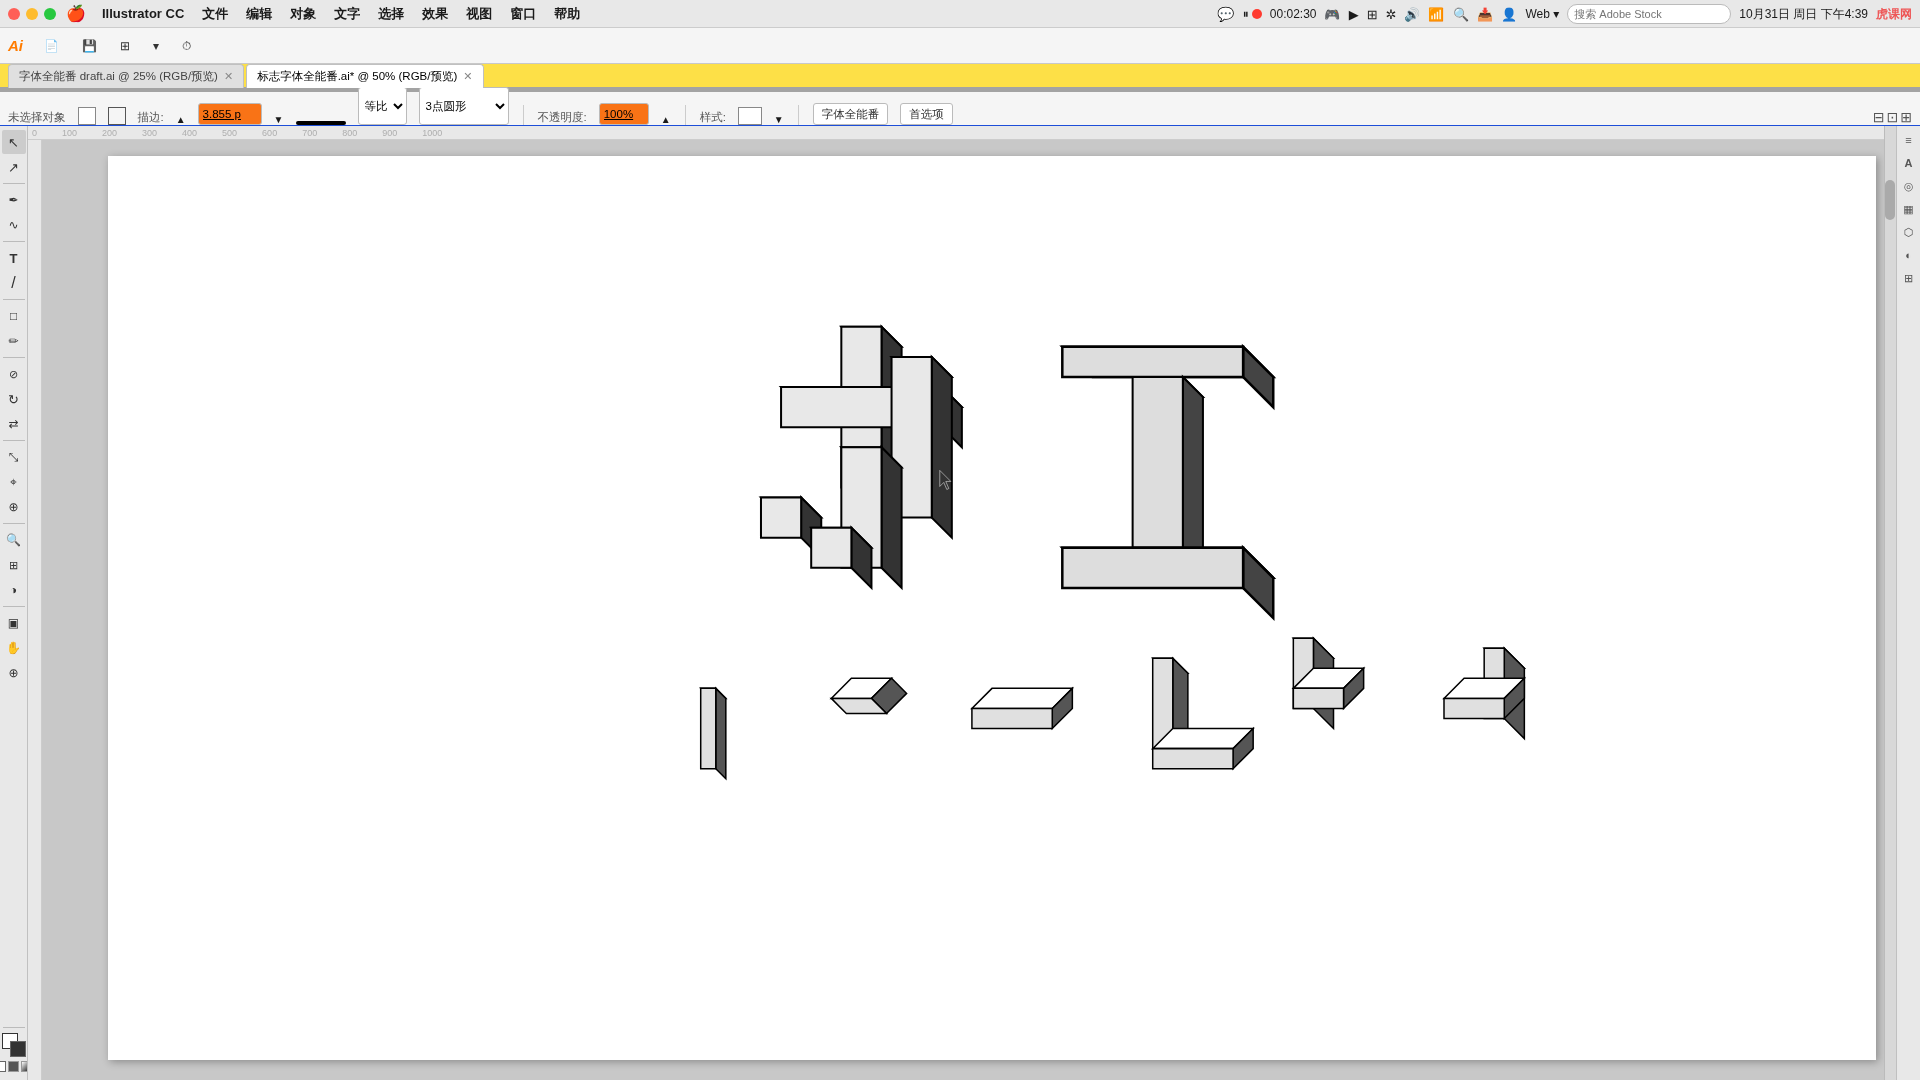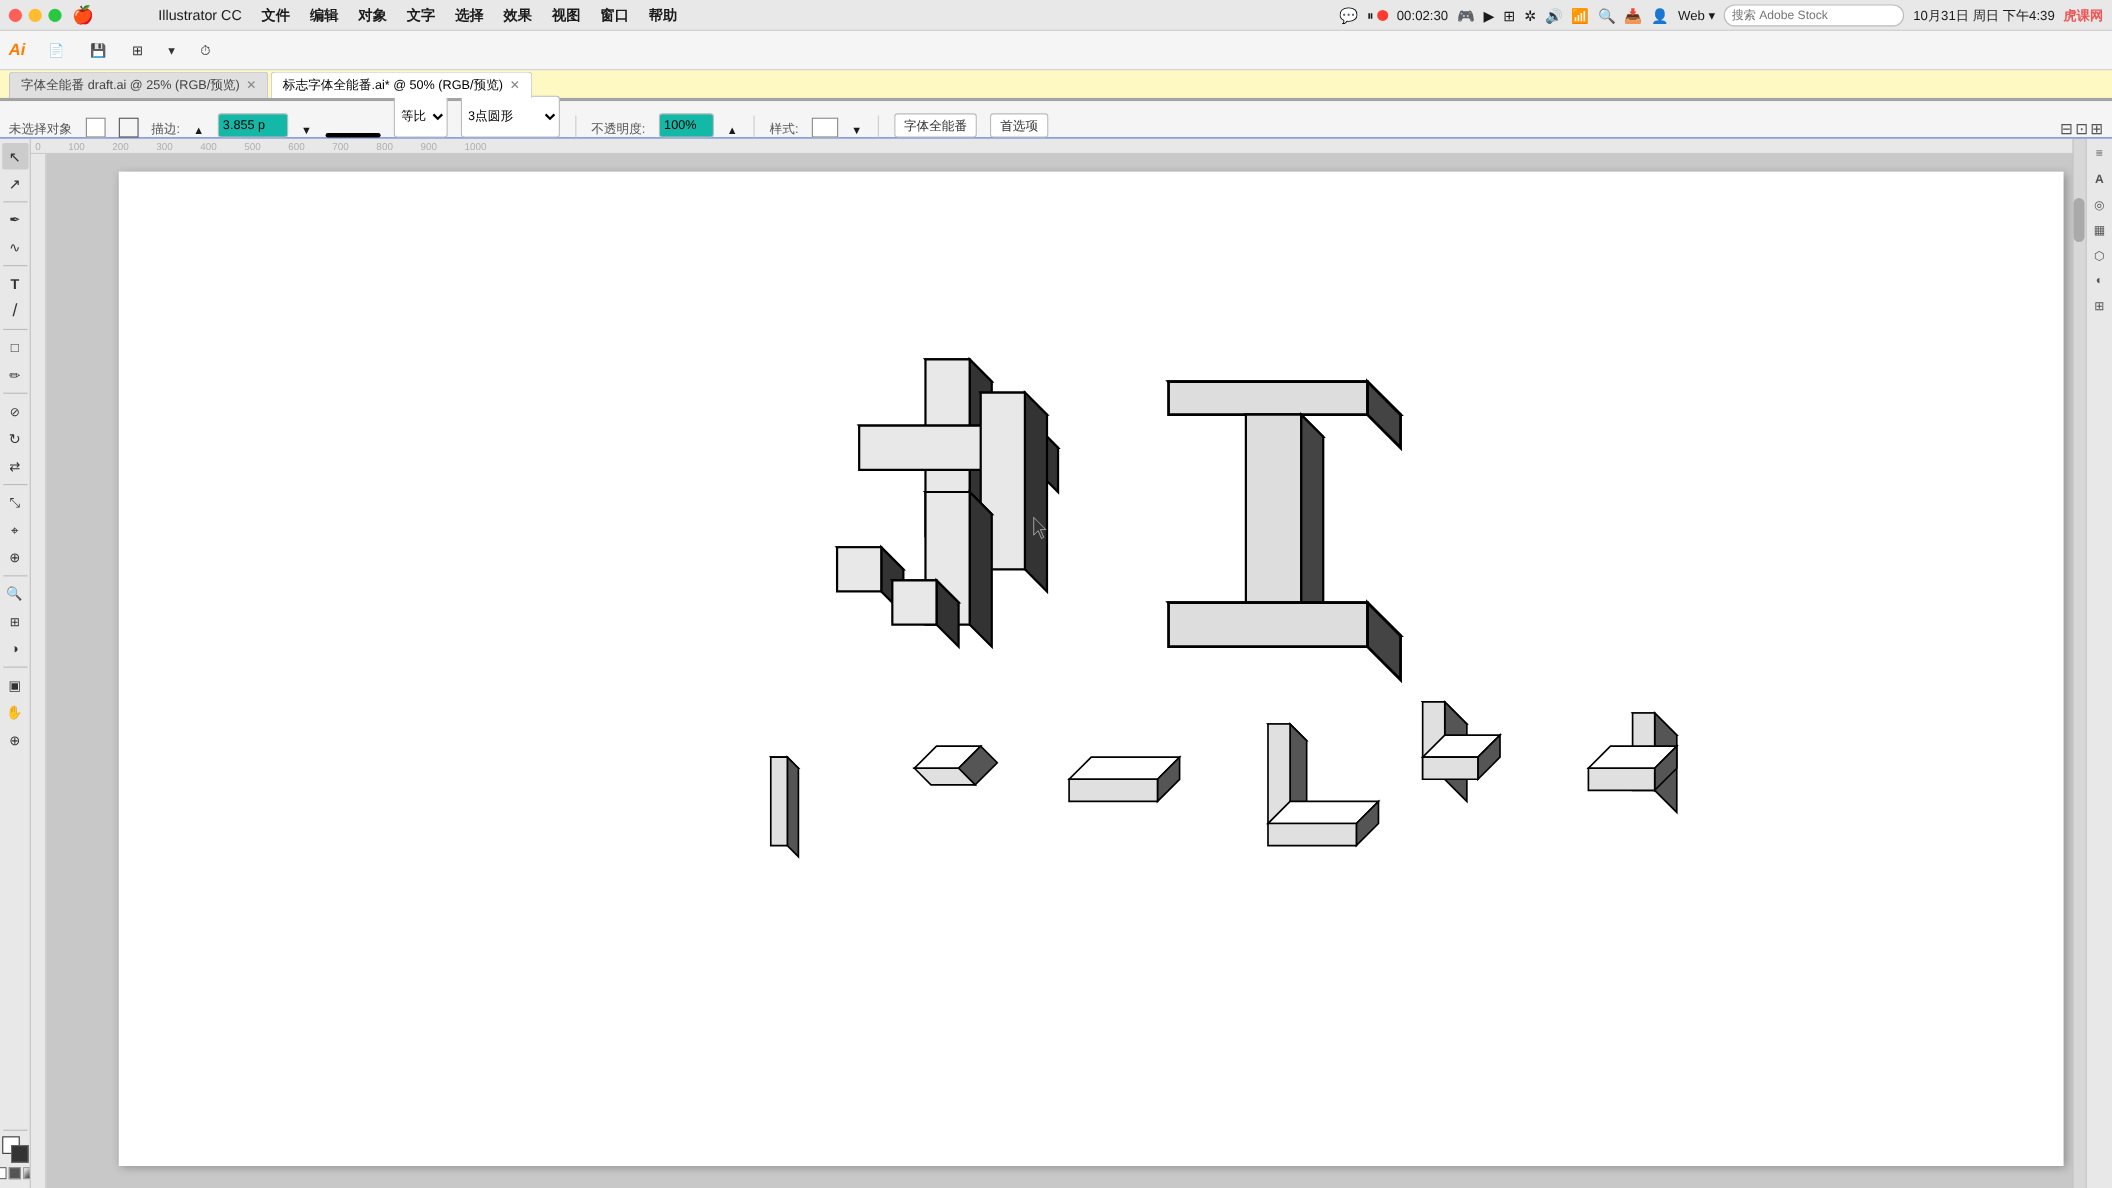--- a/index.html
+++ b/index.html
@@ -31,21 +31,21 @@
       cursor: pointer;
     }
     .menu-item {
       padding: 2px 8px;
       font-size: 13px;
       cursor: pointer;
       border-radius: 4px;
       white-space: nowrap;
       font-weight: bold;
     }
-    .menu-item.app-name { font-weight: normal; margin-left: 42px; }
+    .menu-item.app-name { font-weight: bold; }
 
     .menubar-right {
       position: absolute;
       right: 8px;
       top: 0;
       height: 28px;
       display: flex;
       align-items: center;
       gap: 8px;
       font-size: 12px;
@@ -83,24 +83,23 @@
     }
     .wc { width: 12px; height: 12px; border-radius: 50%; cursor: pointer; }
     .wc-close { background: #ff5f57; }
     .wc-min { background: #febc2e; }
     .wc-max { background: #28c840; }
 
     
     #tabs-bar {
       width: 100%;
       height: 28px;
-      background: #fef9c3;
-      border-bottom: 3px solid #a3a3a3;
-      display: flex;
-      align-items: flex-end;
+      background: #fde047;
+      border-bottom: 5px solid #a3a3a3;
+      display: flex;
       padding: 0 8px;
     }
     .tab {
       height: 24px;
       padding: 0 10px;
       font-size: 11.5px;
       display: flex;
       align-items: center;
       gap: 6px;
       border: 1px solid #c0c0c0;
@@ -134,22 +133,23 @@
       gap: 12px;
       font-size: 11.5px;
     }
     .prop-label { color: #555; white-space: nowrap; }
     .prop-input {
       height: 22px;
       padding: 0 4px;
       border: 1px solid #bbb;
       border-radius: 3px;
       font-size: 11.5px;
-      background: #14b8a6;
+      background: #f97316;
       width: 70px;
+      text-decoration: underline;
     }
     .prop-select {
       height: 38px;
       padding: 0 2px;
       border: 1px solid #bbb;
       border-radius: 3px;
       font-size: 11.5px;
       background: white;
     }
     .prop-btn {

